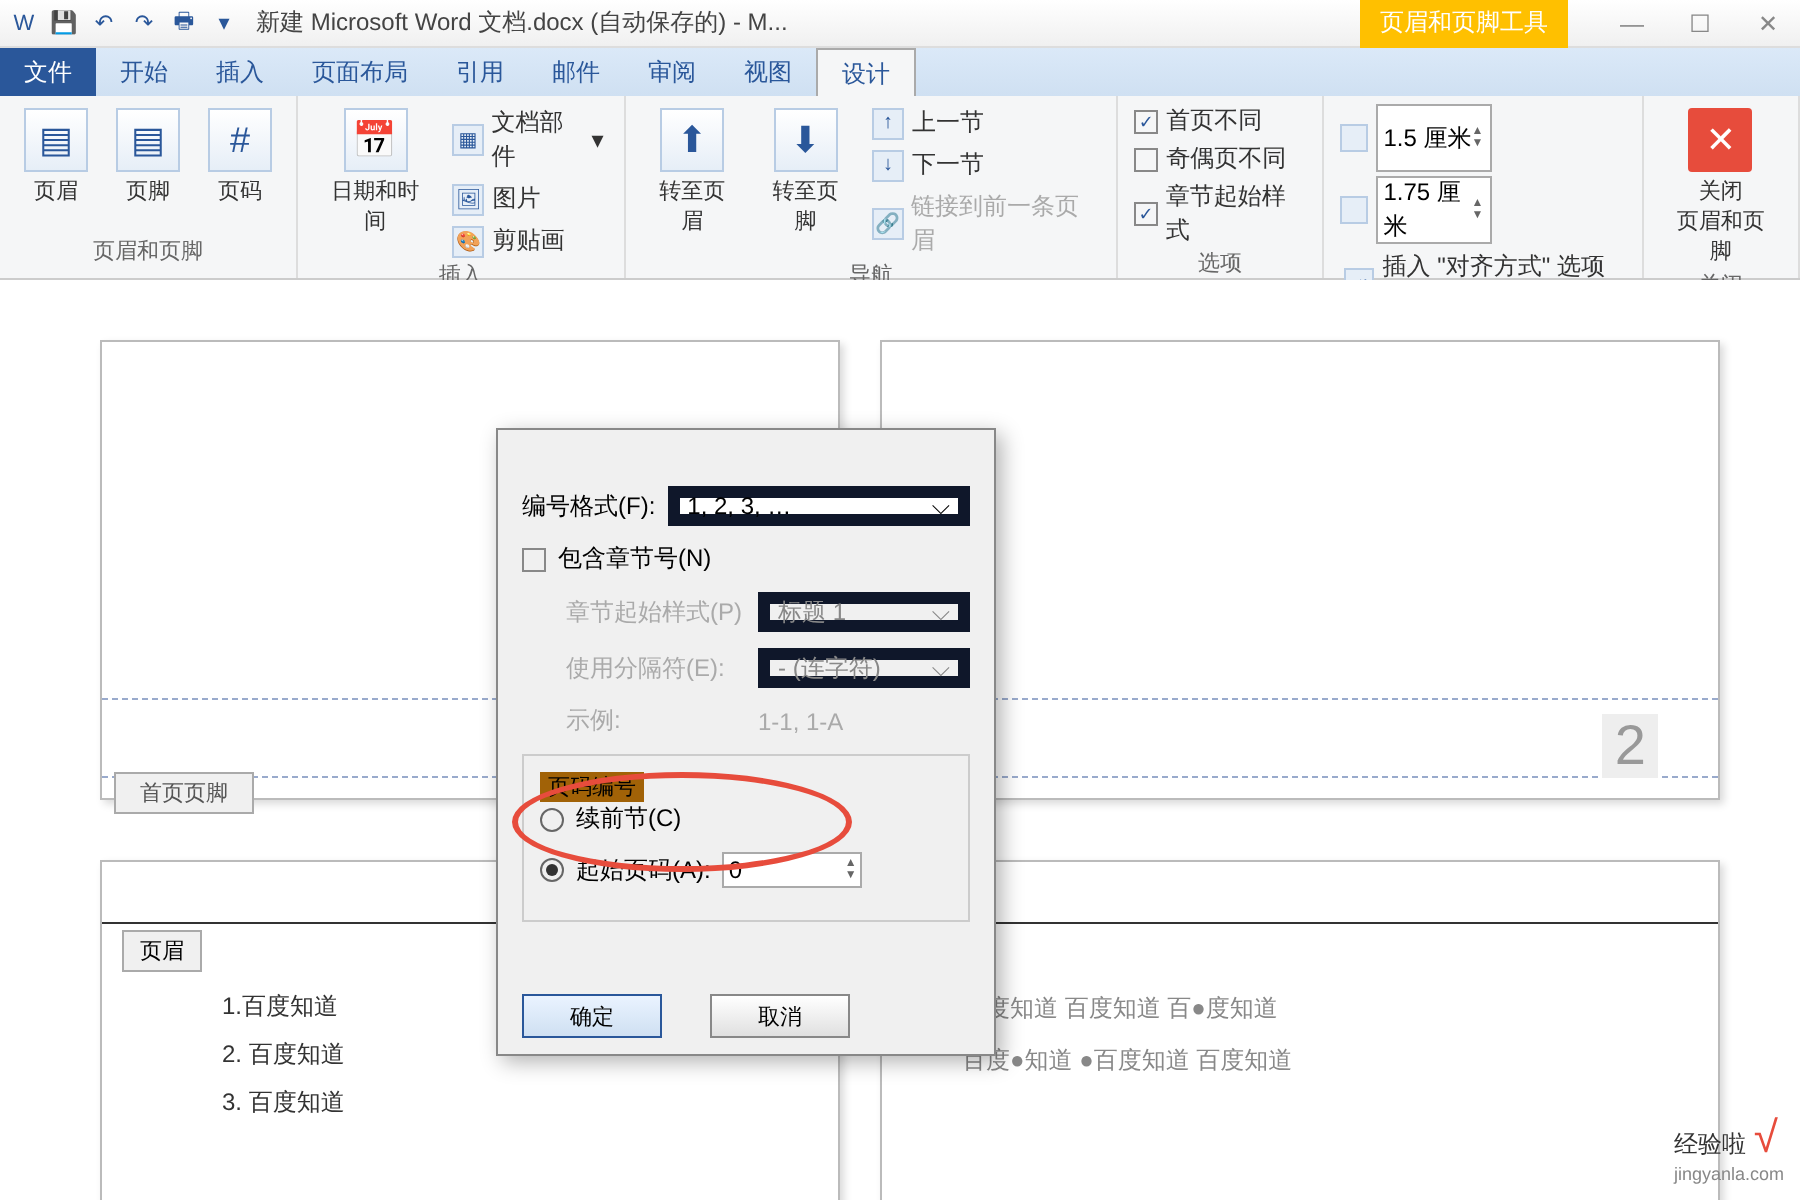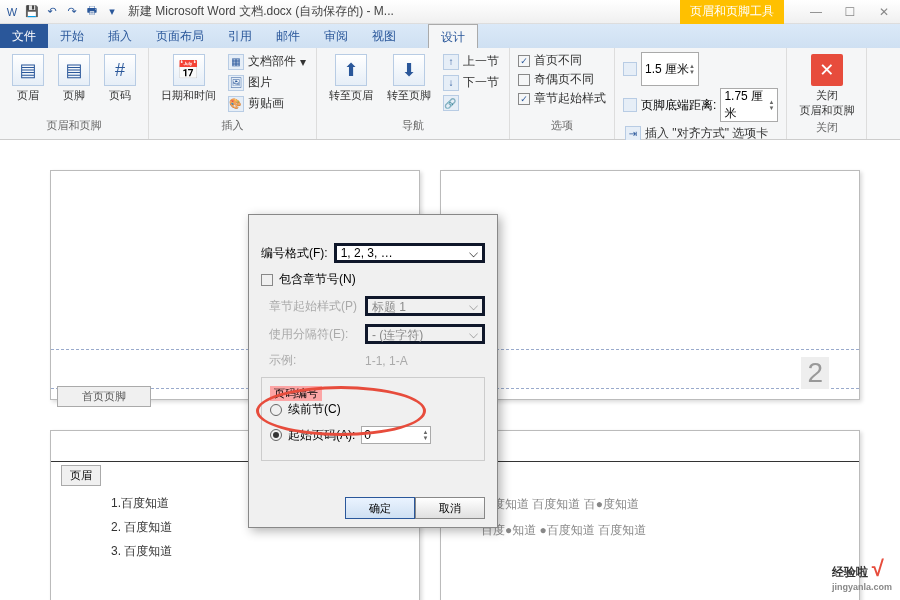--- a/index.html
+++ b/index.html
@@ -32,42 +32,42 @@
 .spin-input{width:58px;height:34px;border:1px solid #aaa;background:#fff;padding:0 3px;font-size:11px;display:flex;align-items:center;justify-content:space-between}
 .spin-arrows{display:flex;flex-direction:column;font-size:6px;line-height:6px;color:#666}
 .close-hdr-ico{width:32px;height:32px;background:#e74c3c;display:flex;align-items:center;justify-content:center;color:#fff;font-size:18px;border-radius:2px}
 .doc-area{background:#fff;height:460px;position:relative;overflow:hidden}
 .page{position:absolute;background:#fff;border:1px solid #bbb;box-shadow:2px 2px 4px rgba(0,0,0,.15)}
 .page1{left:50px;top:30px;width:370px;height:230px}
 .page2{left:440px;top:30px;width:420px;height:230px}
 .page3{left:50px;top:290px;width:370px;height:180px}
 .page4{left:440px;top:290px;width:420px;height:180px}
 .ftr-dash{position:absolute;left:0;right:0;border-top:1px dashed #9ac;border-bottom:1px dashed #9ac;height:40px}
-.ftr-tag{position:absolute;background:#f0f0f0;border:1px solid #aaa;padding:2px 24px;font-size:11px;color:#555}
+.ftr-tag{position:absolute;background:#f0f0f0;border:1px solid #aaa;padding:2px 12px;font-size:11px;color:#555}
 .pg-num{position:absolute;right:30px;bottom:10px;font-size:28px;color:#999;background:#eee;padding:0 6px}
 .hdr-dash{position:absolute;left:0;right:0;top:30px;border-bottom:1px solid #333}
 .hdr-tag{position:absolute;left:10px;top:34px;background:#f0f0f0;border:1px solid #aaa;padding:2px 8px;font-size:11px}
 .body-text{position:absolute;left:60px;top:60px;font-size:13px;color:#333;line-height:2}
 .body-text2{position:absolute;left:40px;top:60px;font-size:13px;color:#888;line-height:2.2}
 .dialog{position:absolute;left:248px;top:214px;width:250px;background:#f0f0f0;border:1px solid #888;box-shadow:3px 3px 10px rgba(0,0,0,.3);z-index:100}
 .dlg-title{height:26px;display:flex;align-items:center;justify-content:space-between;padding:0 8px;background:#fff;border-bottom:1px solid #ddd}
 .dlg-body{padding:28px 12px}
 .dlg-row{display:flex;align-items:center;gap:6px;margin-bottom:8px;font-size:11px}
-.combo{flex:1;height:20px;border:3px solid #0f172a;background:#fff;display:flex;justify-content:space-between;padding:0 4px;font-size:11px}
+.combo{flex:1;height:20px;border:6px solid #0f172a;background:#fff;display:flex;align-items:center;justify-content:space-between;padding:0 4px;font-size:11px}
 .combo.dis{background:#f0f0f0;color:#888}
 .fieldset{border:1px solid #ccc;padding:8px;margin-top:6px}
-.fieldset-title{font-size:11px;margin-top:-14px;background:#fca5a5;display:inline-block;padding:0 4px}
+.fieldset-title{font-size:11px;margin-top:-14px;background:#a16207;display:inline-block;padding:0 4px}
 .radio{width:12px;height:12px;border:1px solid #666;border-radius:50%;display:flex;align-items:center;justify-content:center}
 .radio.sel::after{content:"";width:6px;height:6px;background:#333;border-radius:50%}
 .num-input{width:70px;height:18px;border:1px solid #aaa;background:#fff;display:flex;align-items:center;justify-content:space-between;padding:0 2px;font-size:11px}
-.dlg-btns{display:flex;justify-content:flex-end;gap:0;padding:8px 12px}
+.dlg-btns{display:flex;gap:24px;padding:8px 12px}
 .dlg-btn{width:70px;height:22px;border:1px solid #888;background:linear-gradient(#fff,#e0e0e0);display:flex;align-items:center;justify-content:center;font-size:11px}
 .dlg-btn.primary{border:1px solid #2a579a;background:linear-gradient(#eaf3ff,#cfe0f2)}
 .red-circle{position:absolute;border:3px solid #e74c3c;border-radius:50%;width:170px;height:50px;pointer-events:none}
-.watermark{position:absolute;right:8px;bottom:8px;font-size:14px;color:#333;font-weight:bold;z-index:200}
+.watermark{position:absolute;right:8px;bottom:8px;font-size:14px;color:#333;font-weight:normal;z-index:200}
 .watermark .red{color:#e74c3c;font-size:22px}
 .watermark .sub{font-size:9px;color:#888;display:block;text-align:center}
 .disabled{color:#aaa}
 </style>
 </head>
 <body>
 
 <div class="titlebar">
   <div class="qat">
     <span class="qat-ico">W</span>
@@ -88,21 +88,21 @@
 
 <div class="tabs">
   <div class="tab file">文件</div>
   <div class="tab">开始</div>
   <div class="tab">插入</div>
   <div class="tab">页面布局</div>
   <div class="tab">引用</div>
   <div class="tab">邮件</div>
   <div class="tab">审阅</div>
   <div class="tab">视图</div>
-  <div class="tab active" style="margin-left:20px">设计</div>
+  <div class="tab active" style="">设计</div>
 </div>
 
 <div class="ribbon">
 
   <div class="group">
     <div class="group-body">
       <div class="big-btn">
           <div class="big-ico">▤</div>
           <div class="big-lbl">页眉</div>
         </div>
@@ -157,20 +157,21 @@
         <div class="small-btn">
             <span class="small-ico">↑</span>
             <span>上一节</span>
           </div>
         <div class="small-btn">
             <span class="small-ico">↓</span>
             <span>下一节</span>
           </div>
         <div class="small-btn disabled">
             <span class="small-ico">🔗</span>
+            <span>链接到前一条页眉</span>
           </div>
       </div>
     </div>
     <div class="group-label">导航</div>
   </div>
 
   <div class="group">
     <div class="group-body">
       <div class="vcol">
         <div class="chk">
@@ -195,21 +196,20 @@
       <div class="vcol">
         <div class="spin-row">
             <span class="spin-ico"></span>
             <div class="spin-input">
               <span>1.5 厘米</span>
               <span class="spin-arrows">▲<br>▼</span>
             </div>
           </div>
         <div class="spin-row">
             <span class="spin-ico"></span>
-            <span>页脚底端距离:</span>
             <div class="spin-input">
               <span>1.75 厘米</span>
               <span class="spin-arrows">▲<br>▼</span>
             </div>
           </div>
         <div class="small-btn">
             <span class="small-ico">⇥</span>
             <span>插入 "对齐方式" 选项卡</span>
           </div>
       </div>
@@ -267,21 +267,21 @@
       <span>编号格式(F):</span>
       <div class="combo">
           <span>1, 2, 3, …</span>
           <span>⌵</span>
         </div>
     </div>
     <div class="dlg-row">
       <span class="chk-box"></span>
       <span>包含章节号(N)</span>
     </div>
-    <div style="margin-left:8px">
+    <div style="margin-left:22px">
       <div class="dlg-row disabled">
         <span style="width:90px">章节起始样式(P)</span>
         <div class="combo dis">
             <span>标题 1</span>
             <span>⌵</span>
           </div>
       </div>
       <div class="dlg-row disabled">
         <span style="width:90px">使用分隔符(E):</span>
         <div class="combo dis">

